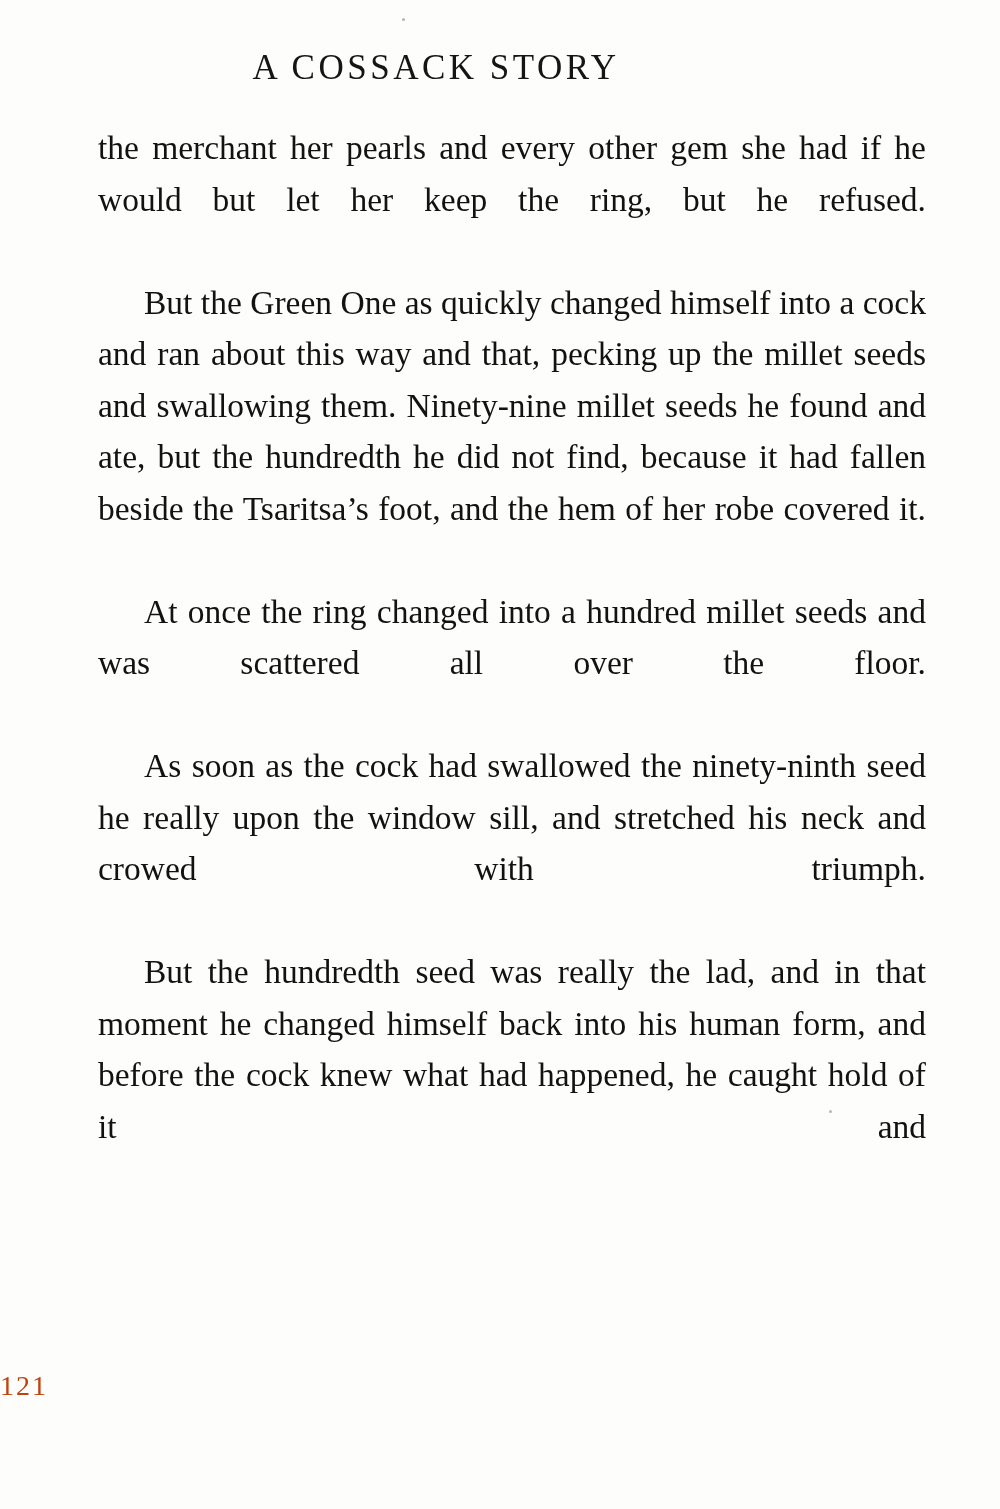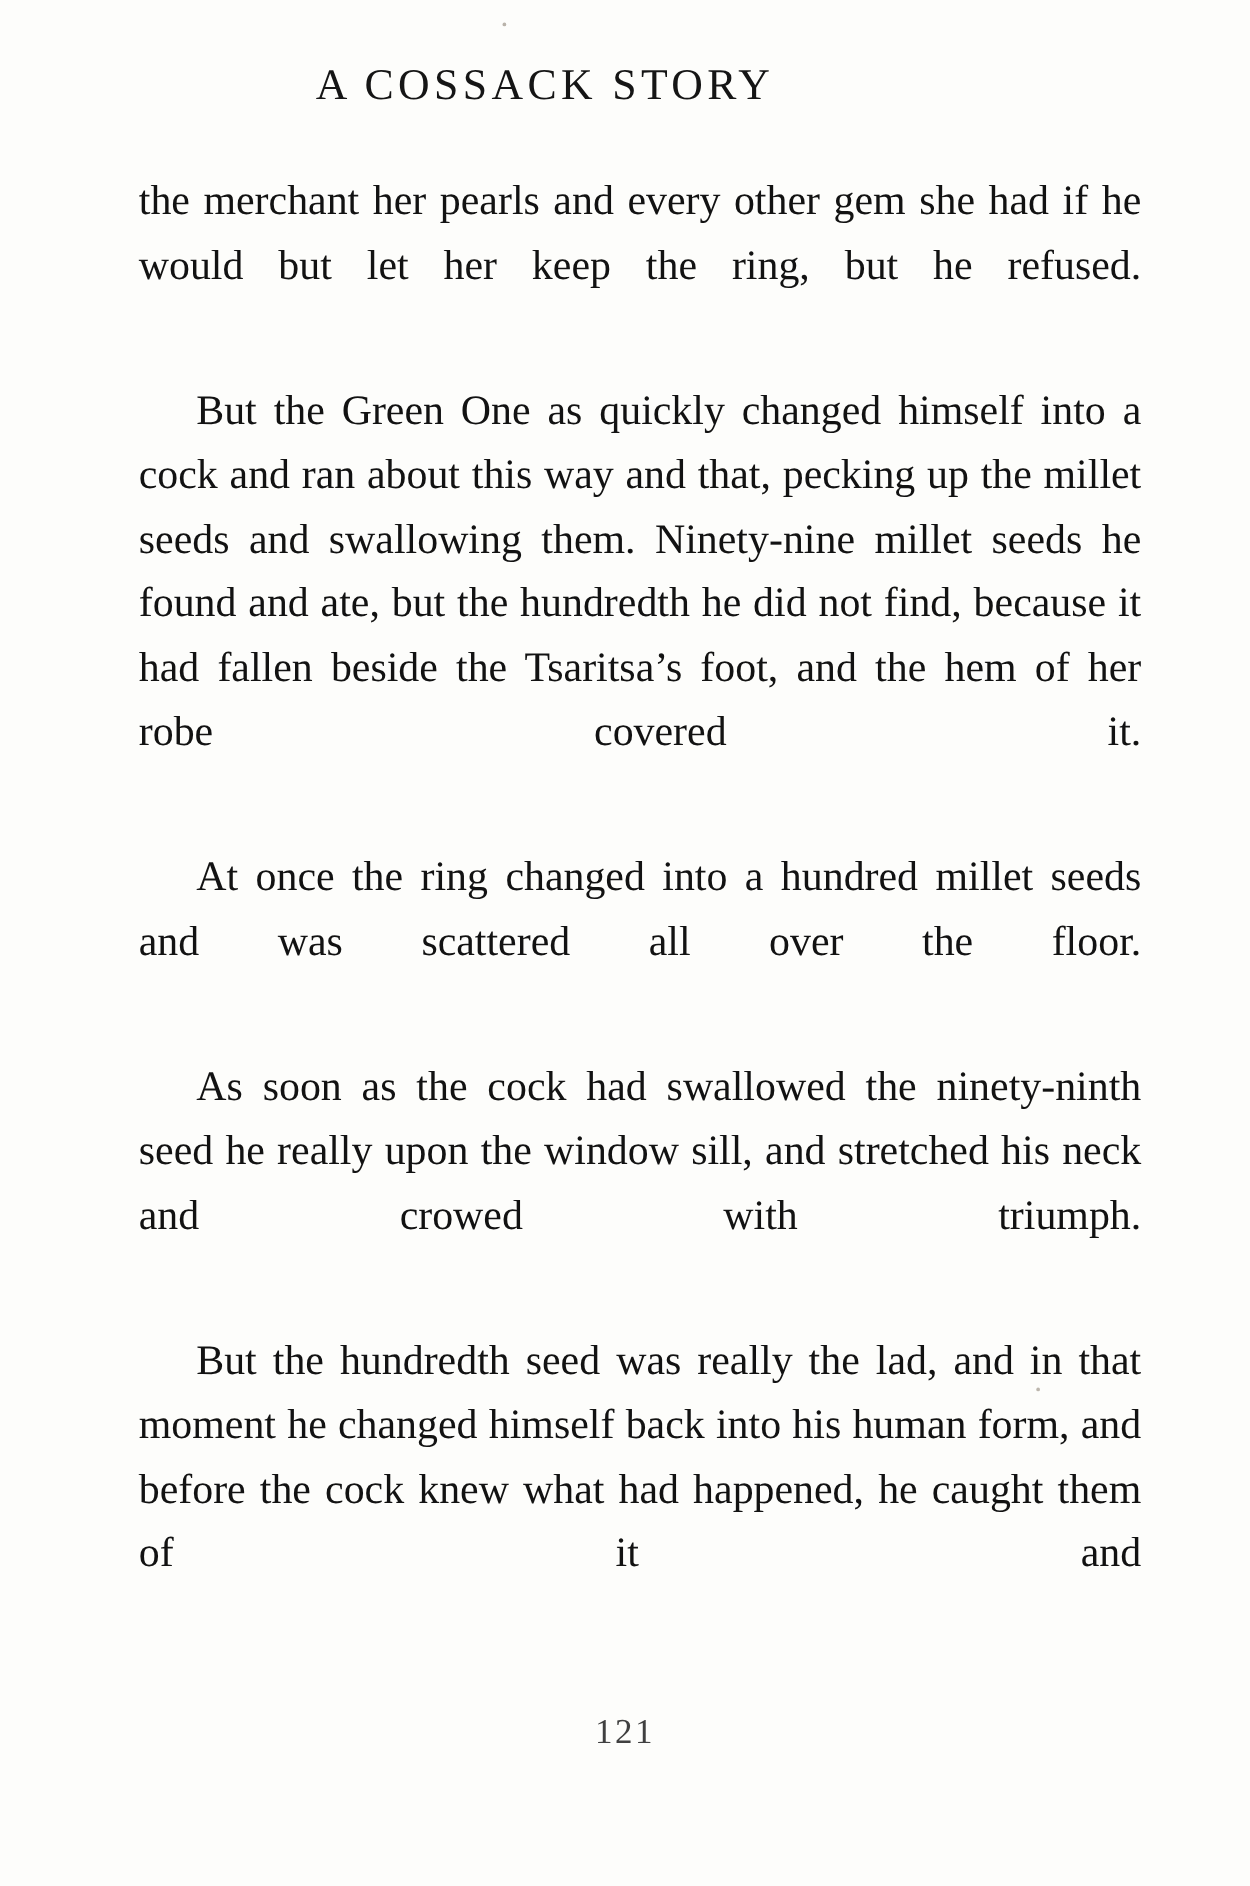--- a/index.html
+++ b/index.html
@@ -33,41 +33,40 @@
     top: 122px;
     left: 98px;
     width: 828px;
     font-size: 33.5px;
     line-height: 51.5px;
     text-align: justify;
     text-justify: inter-word;
     color: #121212;
   }
   .body-text p {
-    margin: 13px;
+    margin: 0;
     text-indent: 0;
   }
   .body-text p.indent {
     text-indent: 46px;
   }
   
   .body-text p::after {
     content: "";
     display: inline-block;
     width: 100%;
   }
   .folio {
     position: absolute;
     top: 1370px;
     left: 0;
     width: 1000px;
-    text-align: center;
     font-size: 28px;
     letter-spacing: 2px;
-    color: #404040;
+    color: #c2410c;
   }
   .speck1 {
     position: absolute;
     top: 18px;
     left: 402px;
     width: 3px;
     height: 3px;
     background: #b9b3aa;
     border-radius: 50%;
   }
@@ -89,18 +88,18 @@
   <div class="speck1"></div>
   <div class="speck2"></div>
 
   <div class="running-head">A COSSACK STORY</div>
 
   <div class="body-text">
     <p>the merchant her pearls and every other gem she had if he would but let her keep the ring, but he refused.</p>
     <p class="indent">But the Green One as quickly changed himself into a cock and ran about this way and that, pecking up the millet seeds and swallowing them.  Ninety-nine millet seeds he found and ate, but the hundredth he did not find, because it had fallen beside the Tsaritsa’s foot, and the hem of her robe covered it.</p>
     <p class="indent">At once the ring changed into a hundred millet seeds and was scattered all over the floor.</p>
     <p class="indent">As soon as the cock had swallowed the ninety-ninth seed he really upon the window sill, and stretched his neck and crowed with triumph.</p>
-    <p class="indent">But the hundredth seed was really the lad, and in that moment he changed himself back into his human form, and before the cock knew what had happened, he caught them of it and</p>
+    <p class="indent">But the hundredth seed was really the lad, and in that moment he changed himself back into his human form, and before the cock knew what had happened, he caught hold of it and</p>
   </div>
 
   <div class="folio">121</div>
 
 </div>
 
 </body></html>

